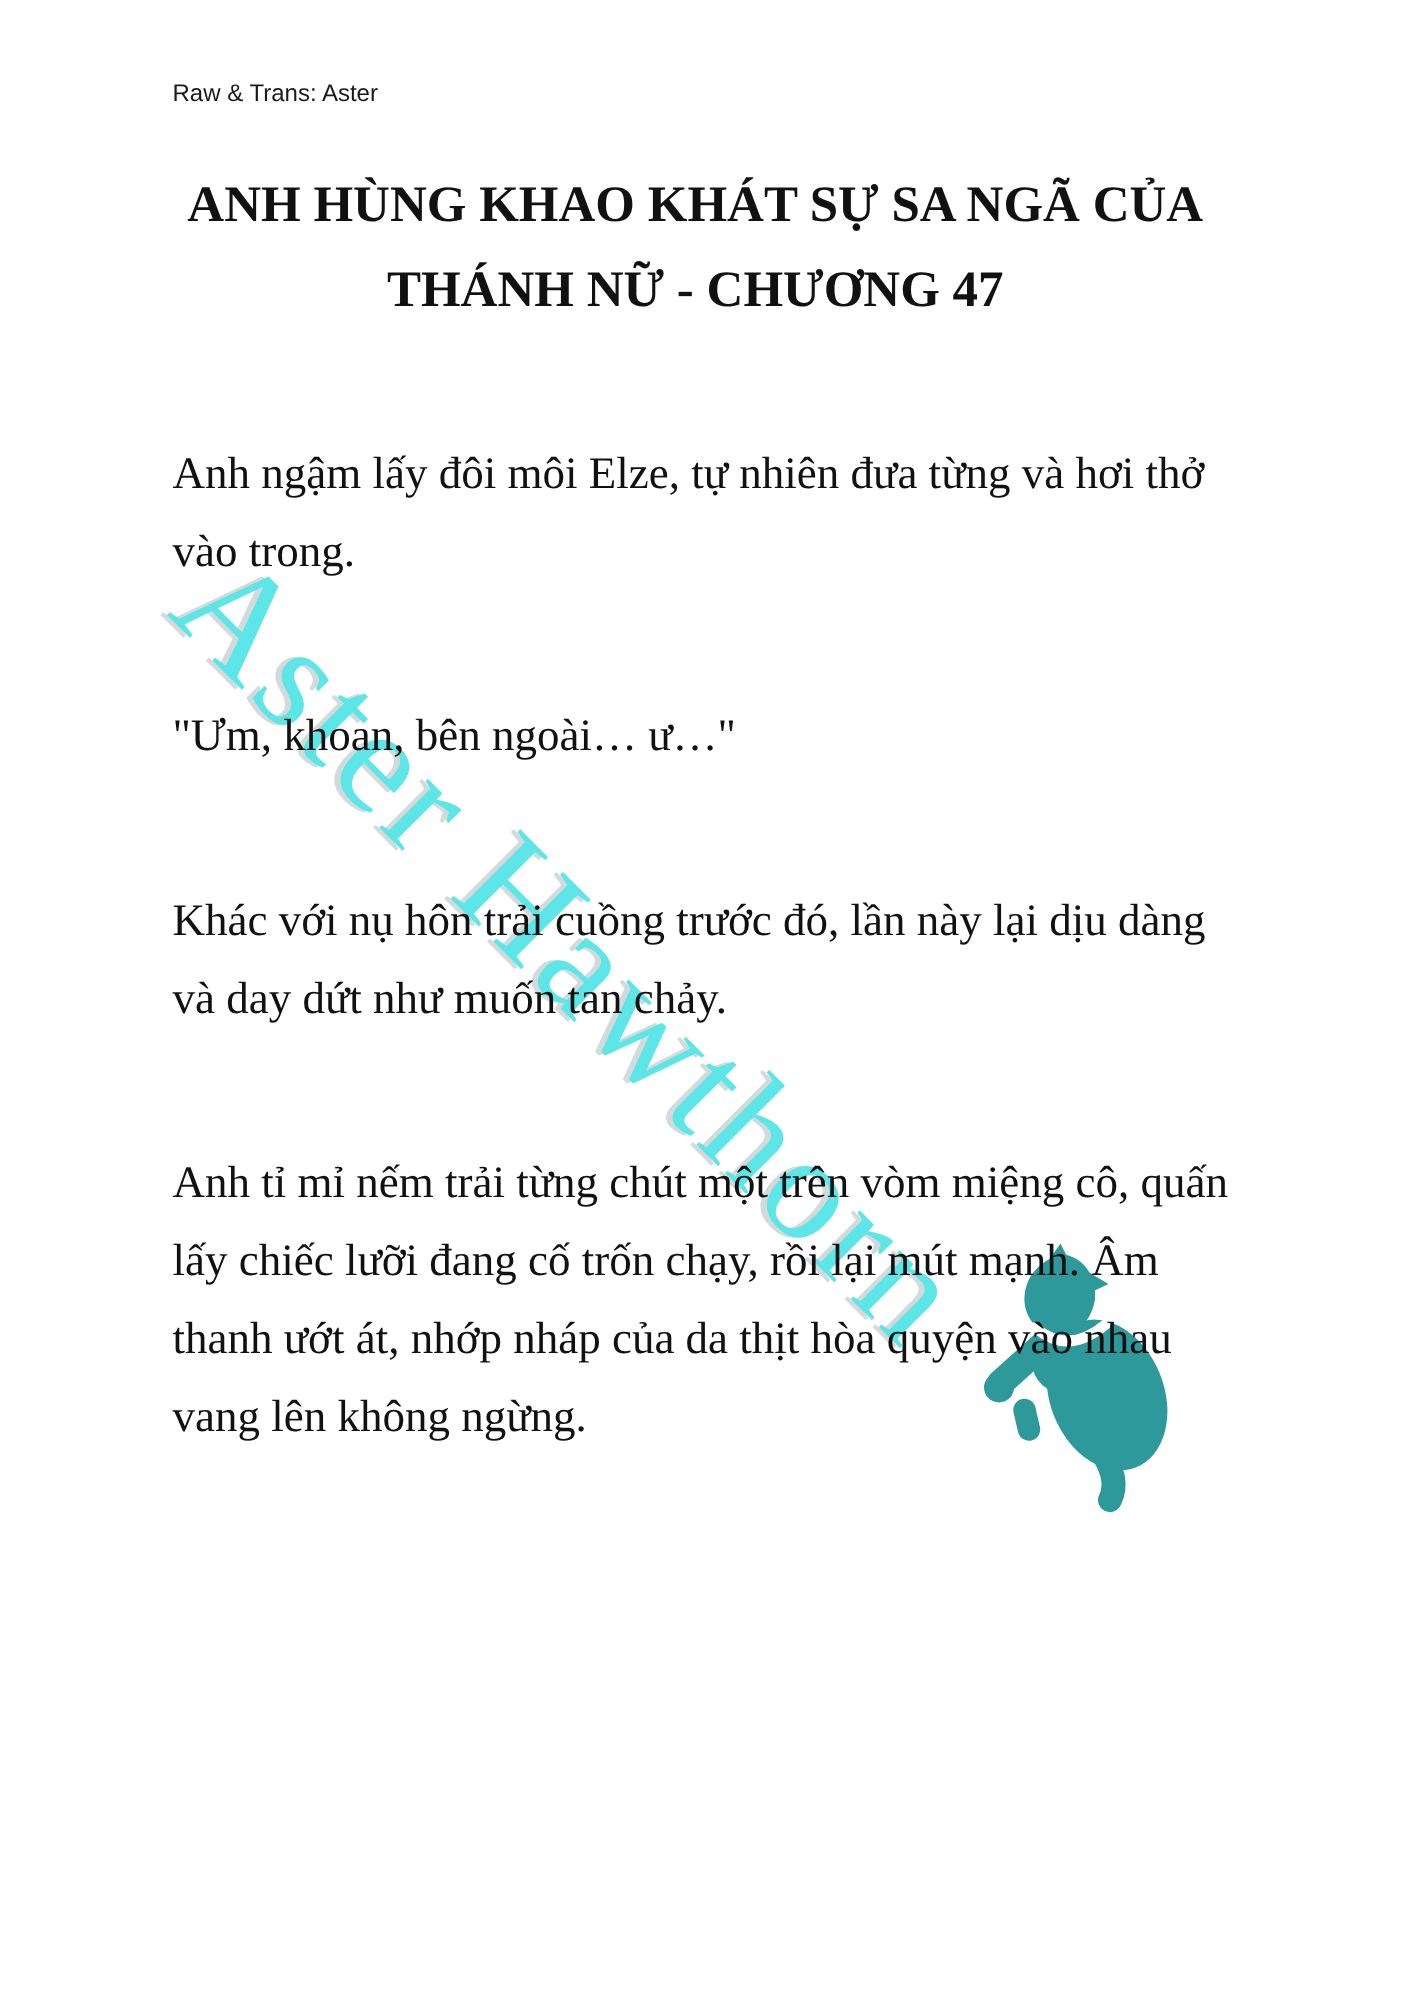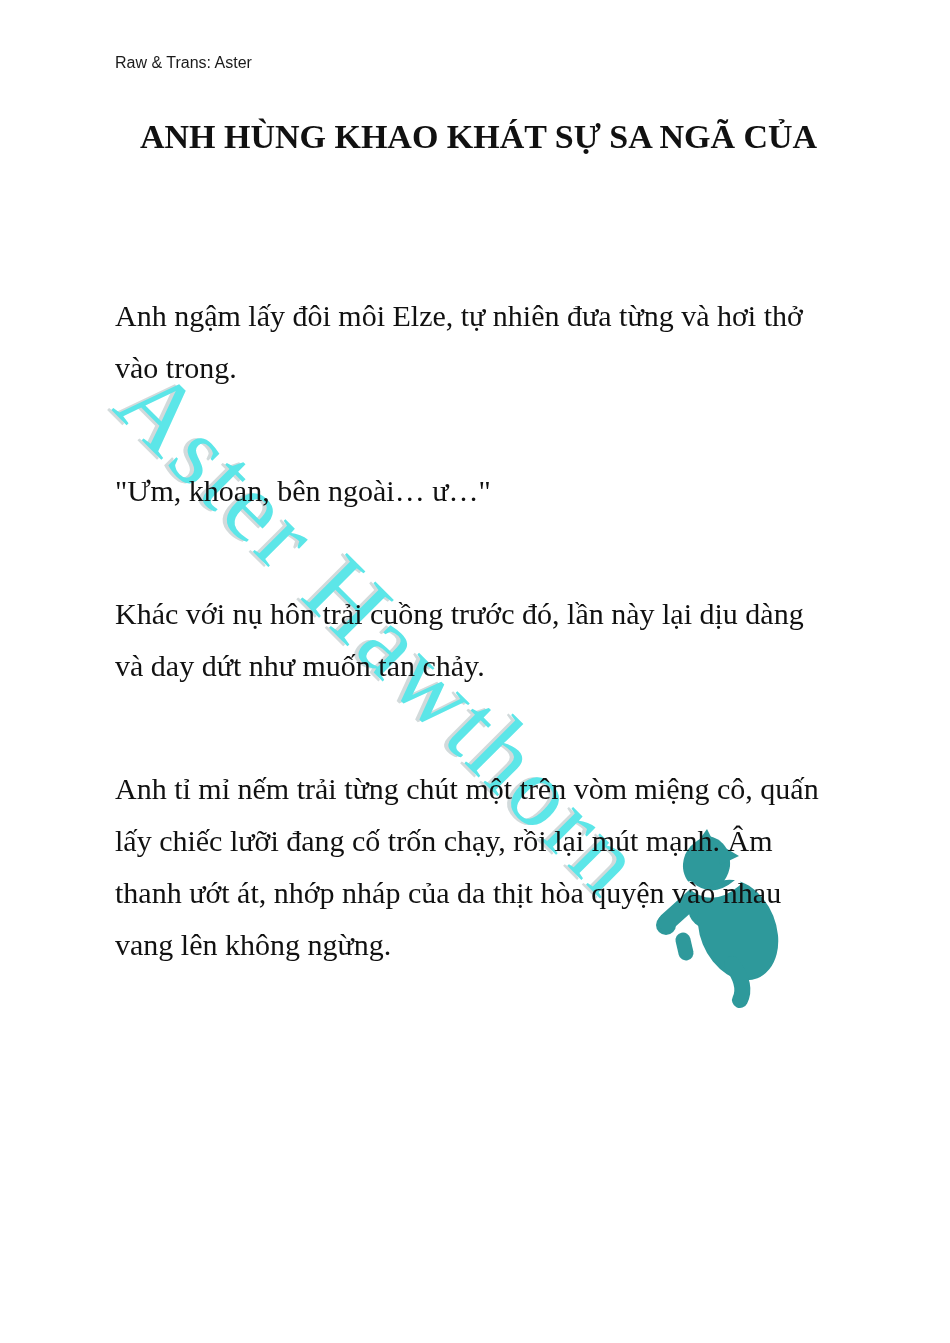--- a/index.html
+++ b/index.html
@@ -51,21 +51,21 @@
   .byline {
     position: absolute;
     left: 115px;
     top: 54px;
     font-family: "Liberation Sans", sans-serif;
     font-size: 16px;
     color: #1a1a1a;
   }
   .title {
     position: absolute;
-    left: 121px;
+    left: 106px;
     top: 108px;
     width: 715px;
     text-align: center;
     font-family: "Liberation Serif", serif;
     font-weight: bold;
     font-size: 34px;
     line-height: 57px;
     color: var(--text-color);
   }
   .title .tl { display: block; }
@@ -119,20 +119,21 @@
       <path d="M40,57 Q62,76 87,55" stroke="#ffffff" stroke-width="7" fill="none" stroke-linecap="round"></path>
     </svg>
   </div>
 
   <div class="content">
 
     <div class="byline">Raw &amp; Trans: Aster</div>
 
     <h1 class="title">
       <span class="tl">ANH HÙNG KHAO KHÁT SỰ SA NGÃ CỦA</span>
+      <span class="tl">THÁNH NỮ - CHƯƠNG 47</span>
     </h1>
 
     <div class="body-text">
       <p>Anh ngậm lấy đôi môi Elze, tự nhiên đưa từng và hơi thở vào trong.</p>
       <p>"Ưm, khoan, bên ngoài… ư…"</p>
       <p>Khác với nụ hôn trải cuồng trước đó, lần này lại dịu dàng và day dứt như muốn tan chảy.</p>
       <p>Anh tỉ mỉ nếm trải từng chút một trên vòm miệng cô, quấn lấy chiếc lưỡi đang cố trốn chạy, rồi lại mút mạnh. Âm thanh ướt át, nhớp nháp của da thịt hòa quyện vào nhau vang lên không ngừng.</p>
     </div>
 
   </div>

